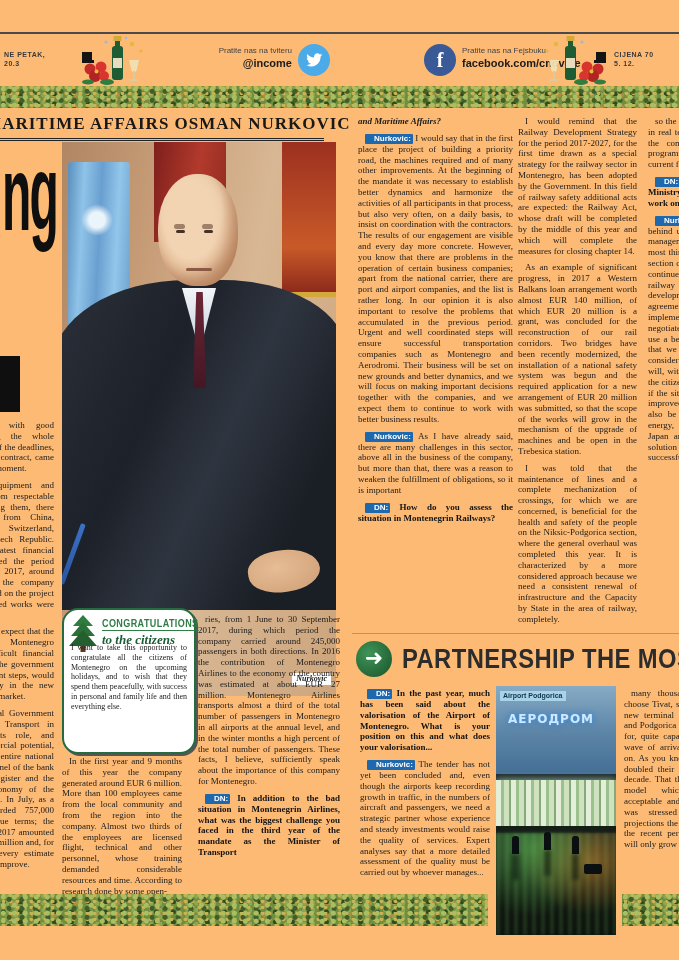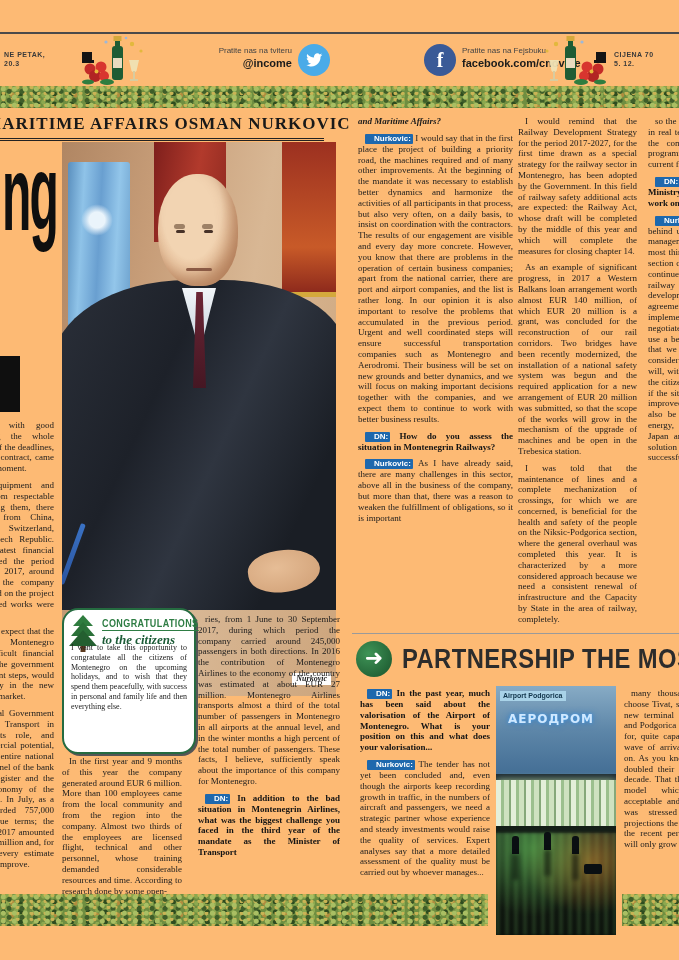--- a/index.html
+++ b/index.html
@@ -260,22 +260,22 @@
   <div class="col col-box2">
       <p class="blk p">In the first year and 9 months of this year the company generated around EUR 6 million. More than 100 employees came from the local community and from the region into the company. Almost two thirds of the employees are licensed flight, technical and other personnel, whose training demanded considerable resources and time. According to research done by some open-</p>
     </div>
   <div class="col col-3">
       <p class="blk p">ries, from 1 June to 30 September 2017, during which period the company carried around 245,000 passengers in both directions. In 2016 the contribution of Montenegro Airlines to the economy of the country was estimated at about EUR 27 million. Montenegro Airlines transports almost a third of the total number of passengers in Montenegro in all airports at the annual level, and in the winter months a high percent of the total number of passengers. These facts, I believe, sufficiently speak about the importance of this company for Montenegro.</p>
       <p class="blk q"><span class="chip">DN:</span> In addition to the bad situation in Montenegrin Airlines, what was the biggest challenge you faced in the third year of the mandate as the Minister of Transport</p>
     </div>
   <div class="col col-a">
       <p class="blk lead">and Maritime Affairs?</p>
       <p class="blk a"><span class="chip">Nurkovic:</span> I would say that in the first place the project of building a priority road, the machines required and of many other improvements. At the beginning of the mandate it was necessary to establish better dynamics and harmonize the activities of all participants in that process, but also very often, on a daily basis, to insist on coordination with the contractors. The results of our engagement are visible and every day more concrete. However, you know that there are problems in the operation of certain business companies; apart from the national carrier, there are port and airport companies, and the list is rather long. In our opinion it is also important to resolve the problems that accumulated in the previous period. Urgent and well coordinated steps will ensure successful transportation companies such as Montenegro and Aerodromi. Their business will be set on new grounds and better dynamics, and we will focus on making important decisions together with the companies, and we expect them to continue to work with better business results.</p>
+      <p class="blk a"><span class="chip">Nurkovic:</span> As I have already said, there are many challenges in this sector, above all in the business of the company, but more than that, there was a reason to weaken the fulfillment of obligations, so it is important</p>
       <p class="blk q"><span class="chip">DN:</span> How do you assess the situation in Montenegrin Railways?</p>
-      <p class="blk a"><span class="chip">Nurkovic:</span> As I have already said, there are many challenges in this sector, above all in the business of the company, but more than that, there was a reason to weaken the fulfillment of obligations, so it is important</p>
     </div>
   <div class="col col-b">
       <p class="blk p">I would remind that the Railway Development Strategy for the period 2017-2027, for the first time drawn as a special strategy for the railway sector in Montenegro, has been adopted by the Government. In this field of railway safety additional acts are expected: the Railway Act, whose draft will be completed by the middle of this year and which will complete the measures for closing chapter 14.</p>
       <p class="blk p">As an example of significant progress, in 2017 a Western Balkans loan arrangement worth almost EUR 140 million, of which EUR 20 million is a grant, was concluded for the reconstruction of our rail corridors. Two bridges have been recently modernized, the installation of a national safety system was begun and the required application for a new arrangement of EUR 20 million was submitted, so that the scope of the works will grow in the mechanism of the upgrade of machines and be open in the Trebesica station.</p>
       <p class="blk p">I was told that the maintenance of lines and a complete mechanization of crossings, for which we are concerned, is beneficial for the health and safety of the people on the Niksic-Podgorica section, where the general overhaul was completed this year. It is characterized by a more considered approach because we need a consistent renewal of infrastructure and the Capacity by State in the area of railway, completely.</p>
     </div>
   <div class="col col-c">
       <p class="blk p">so the Ministry will also increase, in real terms, both the projects and the commitments made by the programme of reforms in the current fiscal frame.</p>
       <p class="blk q"><span class="chip">DN:</span> Which projects will the Ministry single out as key to work on next year?</p>
       <p class="blk a"><span class="chip">Nurkovic:</span> Beyond the year behind us, all the priorities of the management remain directed on most things: completion of the first section of the Bar-Boljare highway, continued reconstruction of the railway infrastructure and further development of air traffic. Bilateral agreements already reached will be implemented and new ones will be negotiated. It is evident that we will use a better valuation of assets, so that we shall be in a position to consider and prioritise works that will, with initiative, mean more for the citizens; paid records show that, if the situation in these activities is improved, trust in the Ministry will also be realized; with all of my energy, all other plans and labor, Japan and partners, I look for a solution and I am sure of a successful deal.</p>

